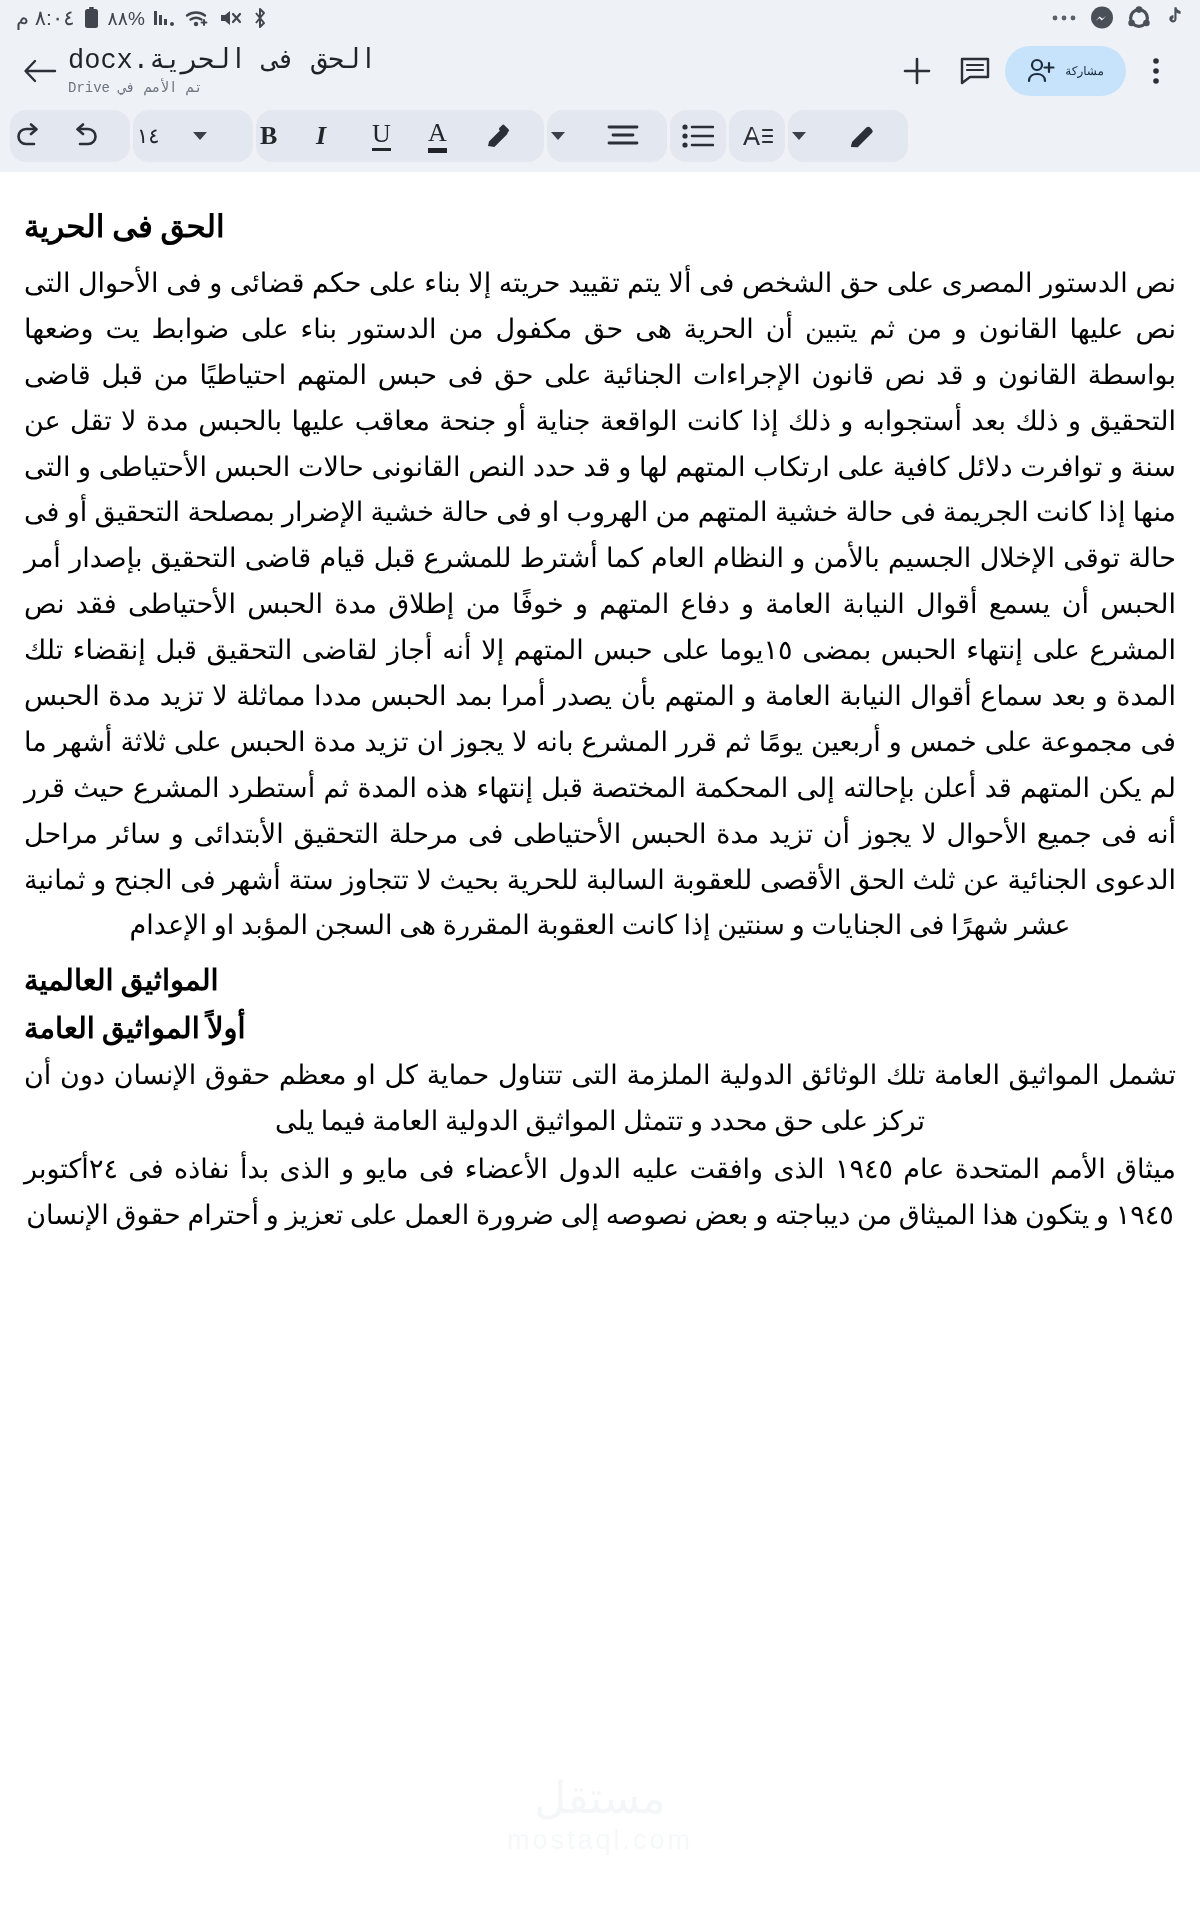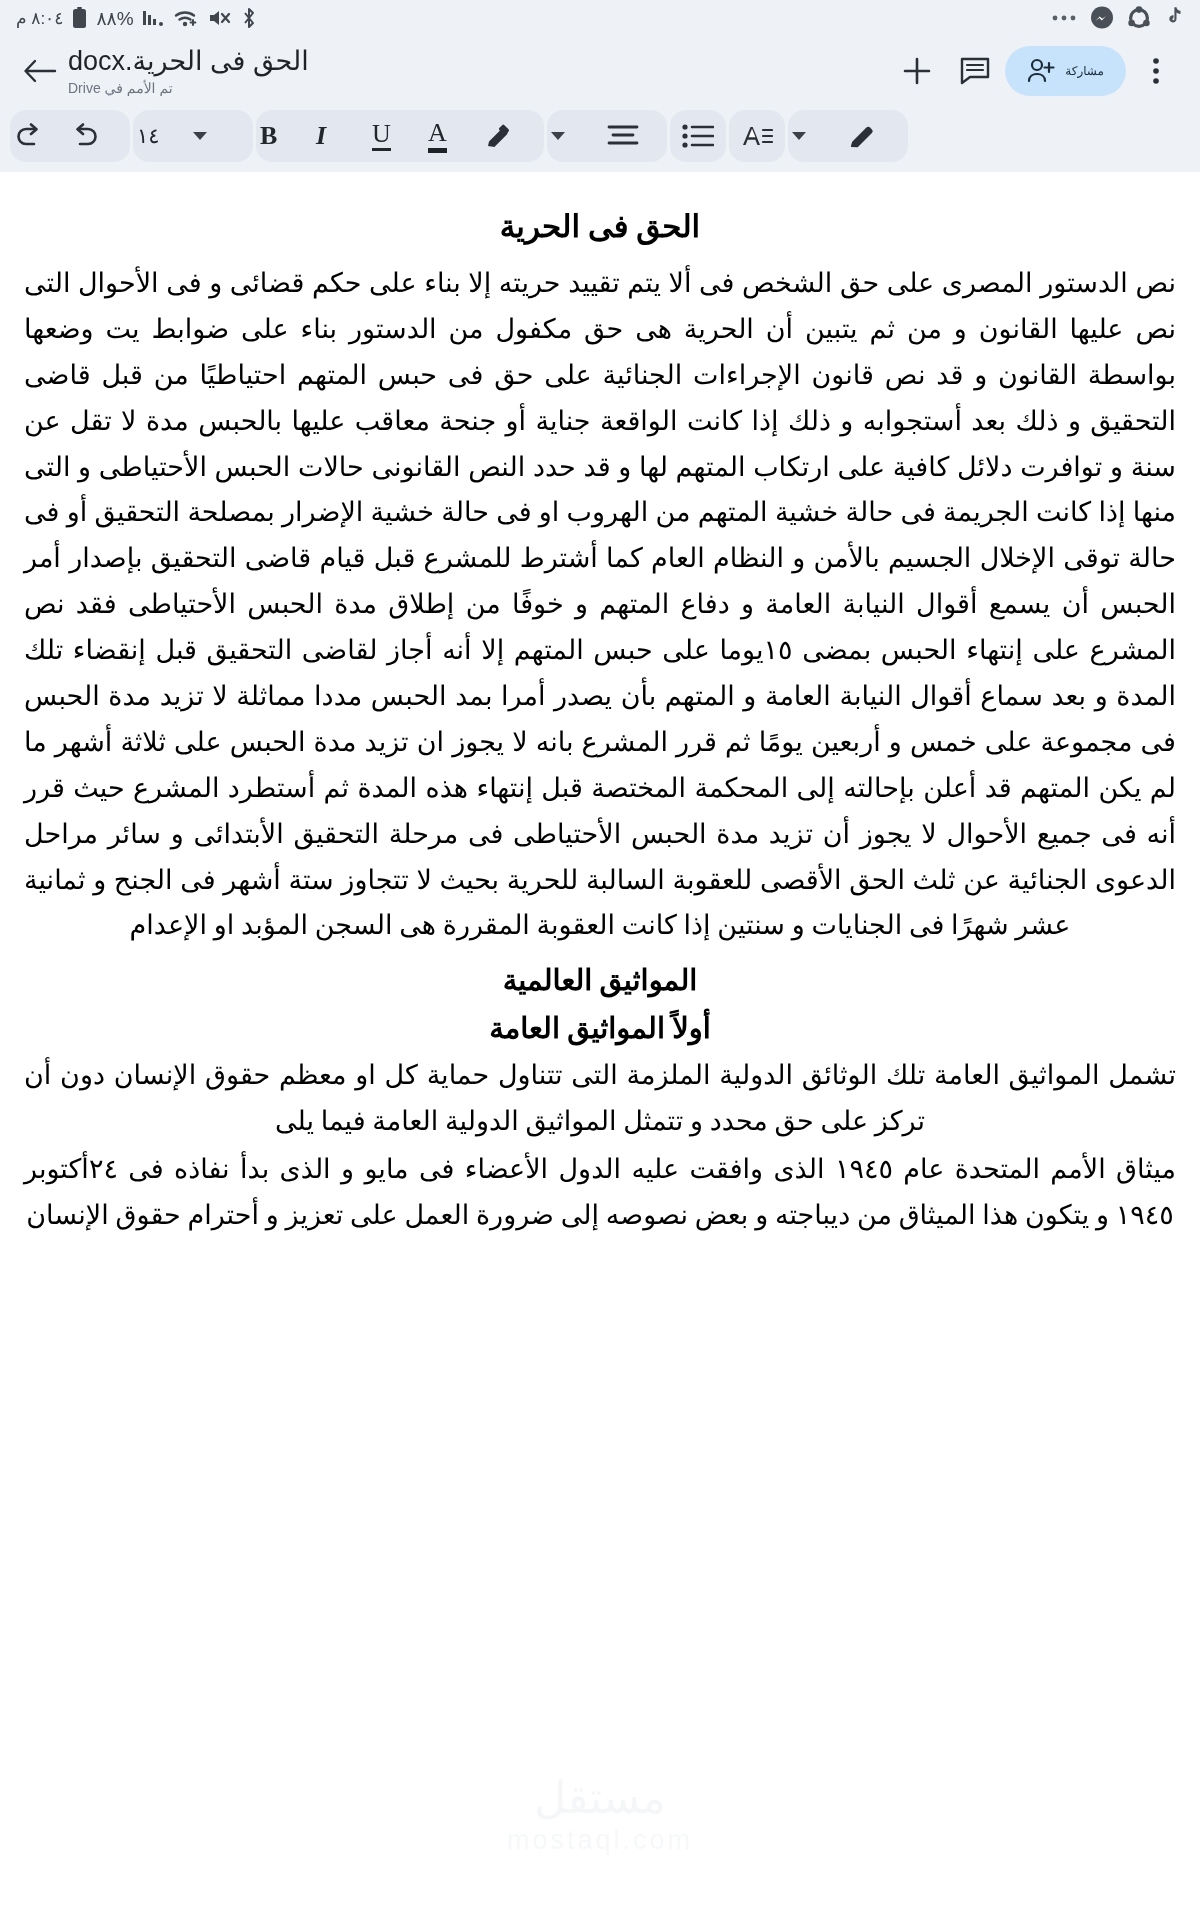--- a/index.html
+++ b/index.html
@@ -12,32 +12,32 @@
   #app { position:relative; width:1200px; height:1920px; background:#eef1f6; }
 
   
   .statusbar{
     height:36px; display:flex; align-items:center;
     padding:0 16px; background:#eef1f6; color:#4a4f57;
     font-size:19px; direction:ltr;
   }
   .sb-left{ display:flex; align-items:center; gap:9px; }
   .sb-right{ margin-left:auto; display:flex; align-items:center; gap:13px; }
-  .sb-time{ font-size:17px; letter-spacing:.5px; color:#41464e; }
+  .sb-time{ font-size:21px; letter-spacing:.5px; color:#41464e; }
   .sb-battpct{ font-size:19px; color:#41464e; }
   .icon{ display:inline-block; line-height:0; }
 
   
   .appbar{
     height:70px; display:flex; align-items:center;
     padding:0 16px 0 12px; background:#eef1f6; direction:rtl;
   }
   .titlewrap{
     display:flex; flex-direction:column; align-items:flex-end;
-    margin-right:10px; flex:1; overflow:hidden;
+    margin-right:10px; flex:1; overflow:hidden;font-family:Liberation Mono, monospace;
   }
   .doc-title{
     font-size:27px; color:#1f2328; white-space:nowrap;
     line-height:1.15; direction:rtl;
   }
   .doc-sub{ font-size:14px; color:#6d7480; margin-top:2px; }
   .appbar-right{ display:flex; align-items:center; gap:4px; }
   .appbar-left{ display:flex; align-items:center; gap:2px; }
   .iconbtn{
     width:56px; height:56px; border-radius:50%;
@@ -81,21 +81,21 @@
   .page{
     position:absolute; top:172px; left:0; right:0; bottom:0;
     background:#ffffff; overflow:hidden; direction:rtl;
   }
   .doc{
     padding:30px 24px 0 24px;
     font-family:"Liberation Serif", serif;
     color:#000; 
   }
   .h-center{
-    text-align:center; font-weight:700; font-size:31px;
+    text-align:left; font-weight:700; font-size:31px;
     margin:6px 0 16px 0; letter-spacing:0;
   }
   .h-center.sub2{ font-size:29px; margin:14px 0 8px 0; }
   .para{
     text-align:justify; text-align-last:center;
     font-size:27px; line-height:1.70; margin:0 0 2px 0;
   }
 
   
   .watermark{

